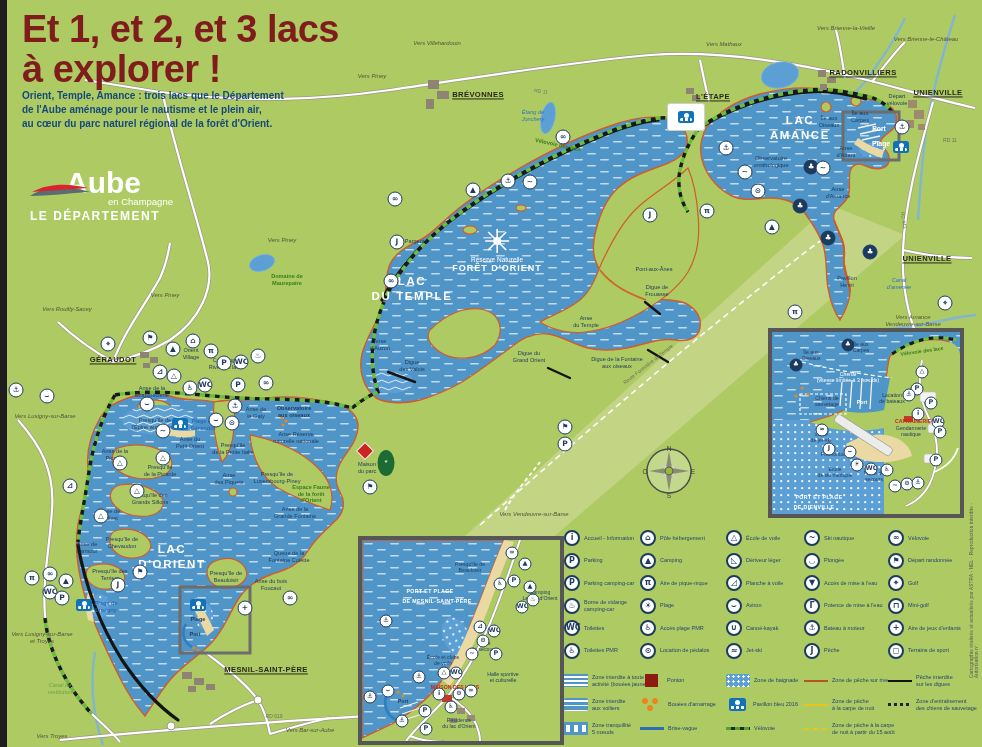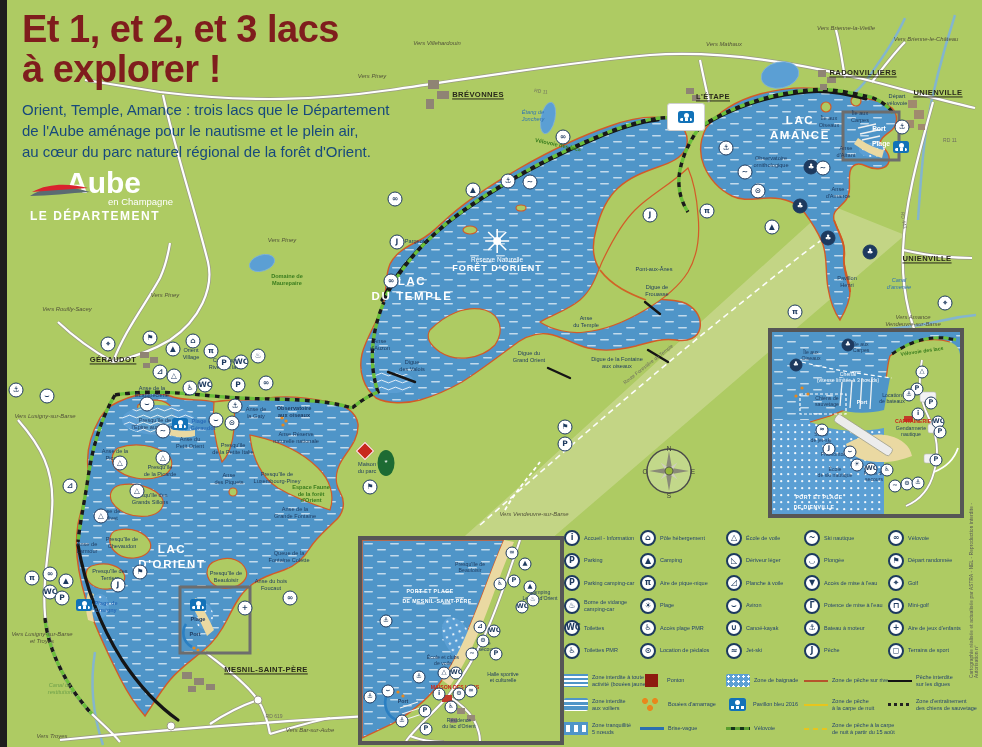--- a/index.html
+++ b/index.html
@@ -4,21 +4,21 @@
 <style>
   html,body{margin:0;padding:0;background:#e8e8e8;}
   #stage{position:relative;width:982px;height:747px;overflow:hidden;background:#aecb63;
          font-family:"Liberation Sans","DejaVu Sans",sans-serif;}
   #basemap{position:absolute;left:0;top:0;z-index:1;}
   #leftedge{position:absolute;left:0;top:0;width:7px;height:747px;background:#1d1d1d;z-index:6;}
 
   
   #header{position:absolute;left:22px;top:10px;width:368px;z-index:5;}
   #title{color:#7f1d1d;font-size:38px;font-weight:bold;line-height:1.04;letter-spacing:-0.5px;white-space:pre-line;}
-  #subtitle{margin-top:10px;color:#17497c;font-size:15px;font-weight:normal;line-height:1.4;white-space:pre-line;}
+  #subtitle{color:#17497c;font-size:10px;font-weight:bold;line-height:1.4;white-space:pre-line;}
   #aube-logo{position:absolute;left:8px;top:158px;width:170px;}
   #aube-swoosh{position:absolute;left:-2px;top:12px;}
   #aube-name{color:#fff;font-size:30px;font-weight:bold;line-height:1;margin-left:36px;}
   #aube-sub{color:#fff;font-size:9.5px;margin-left:78px;margin-top:-2px;}
   #aube-dept{color:#fff;font-size:12px;font-weight:bold;letter-spacing:1.5px;margin-top:2px;}
 
   
   .maplabel{position:absolute;z-index:3;transform:translate(-50%,-50%);color:#1d3a5f;
             font-size:5.6px;line-height:1.2;text-align:center;white-space:pre;pointer-events:none;}
   .town{font-size:7.6px;font-weight:bold;color:#28281a;letter-spacing:.4px;text-decoration:underline;}

